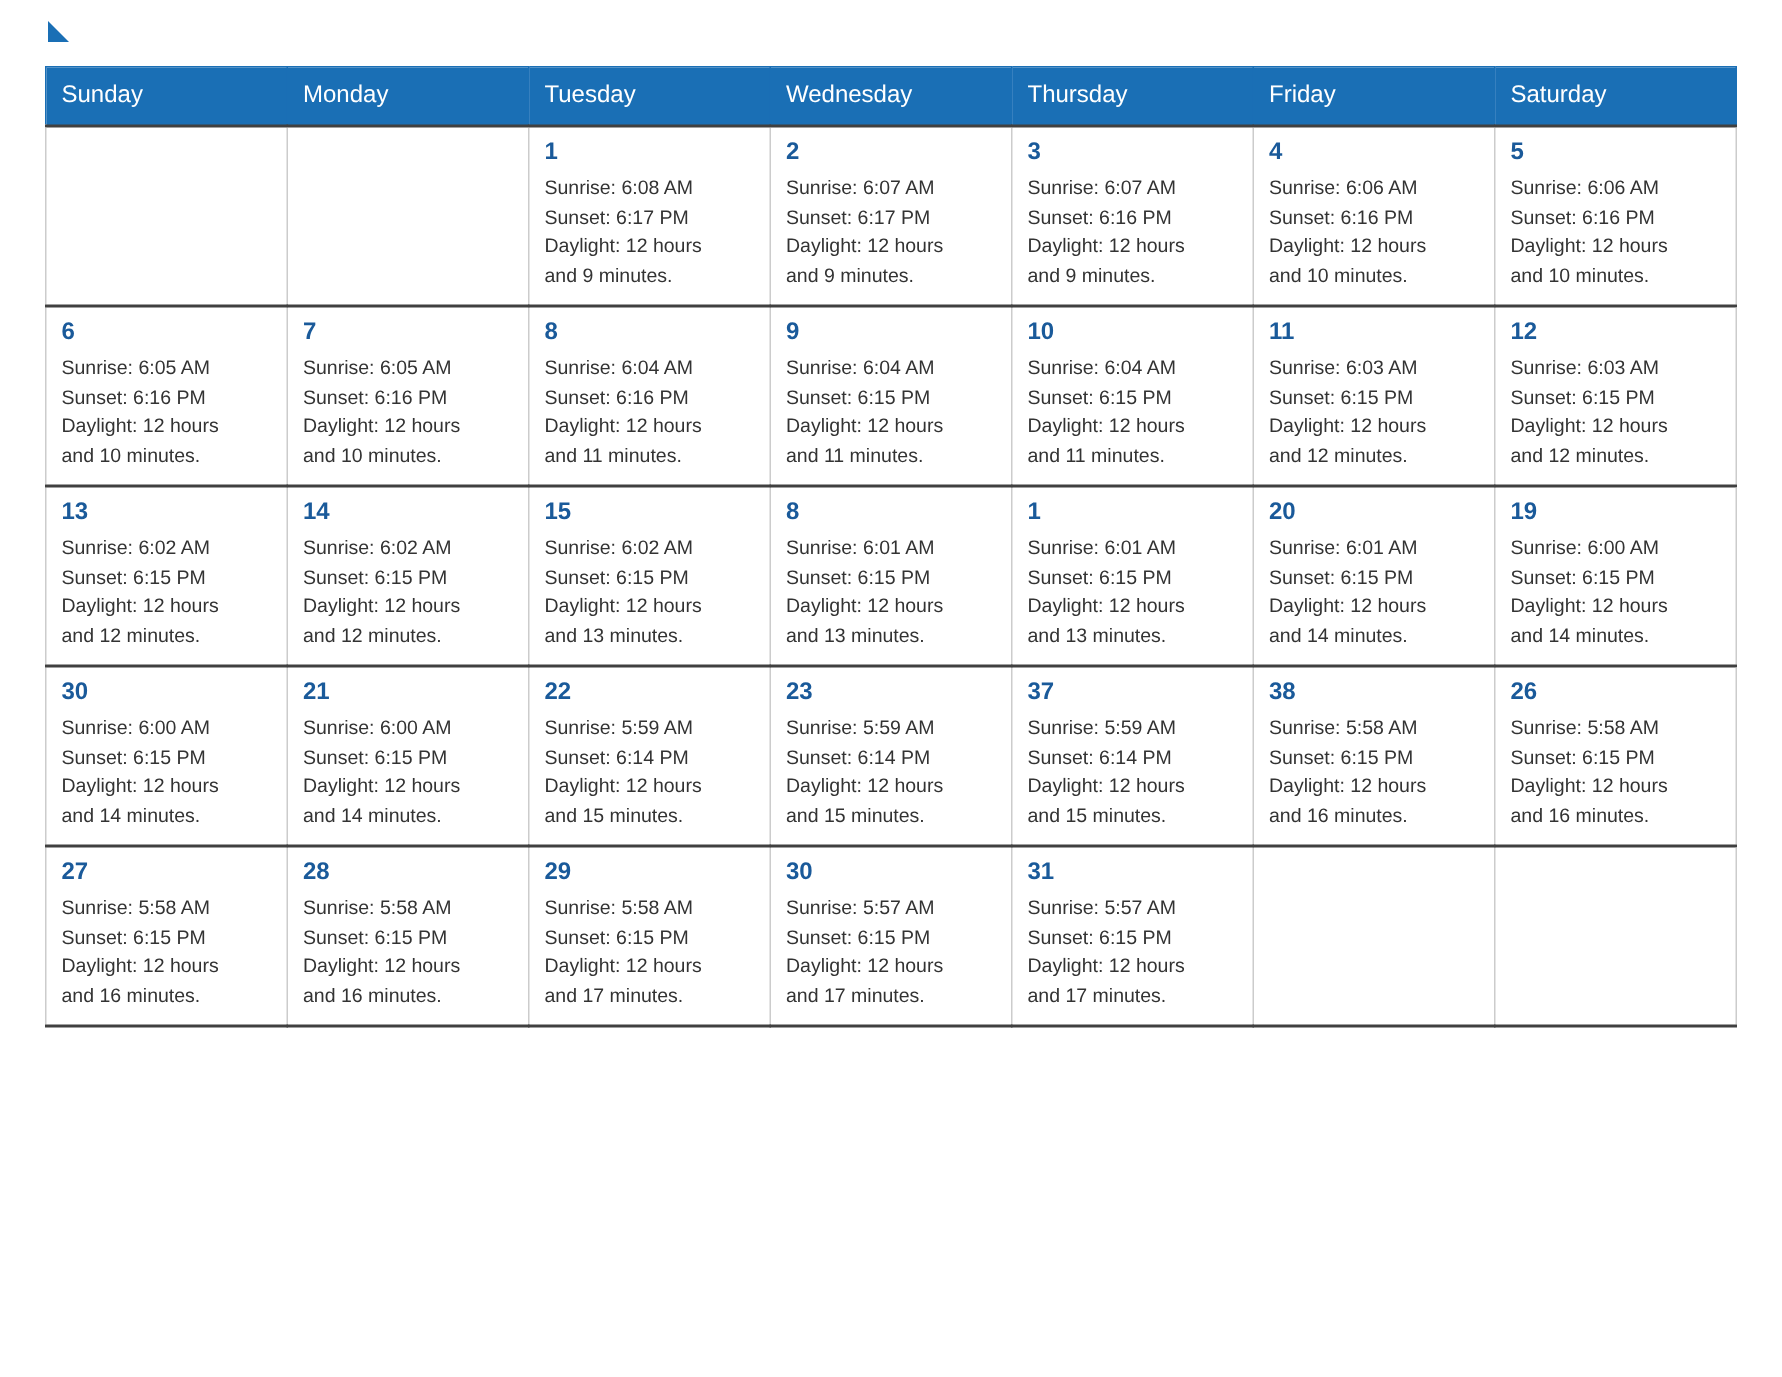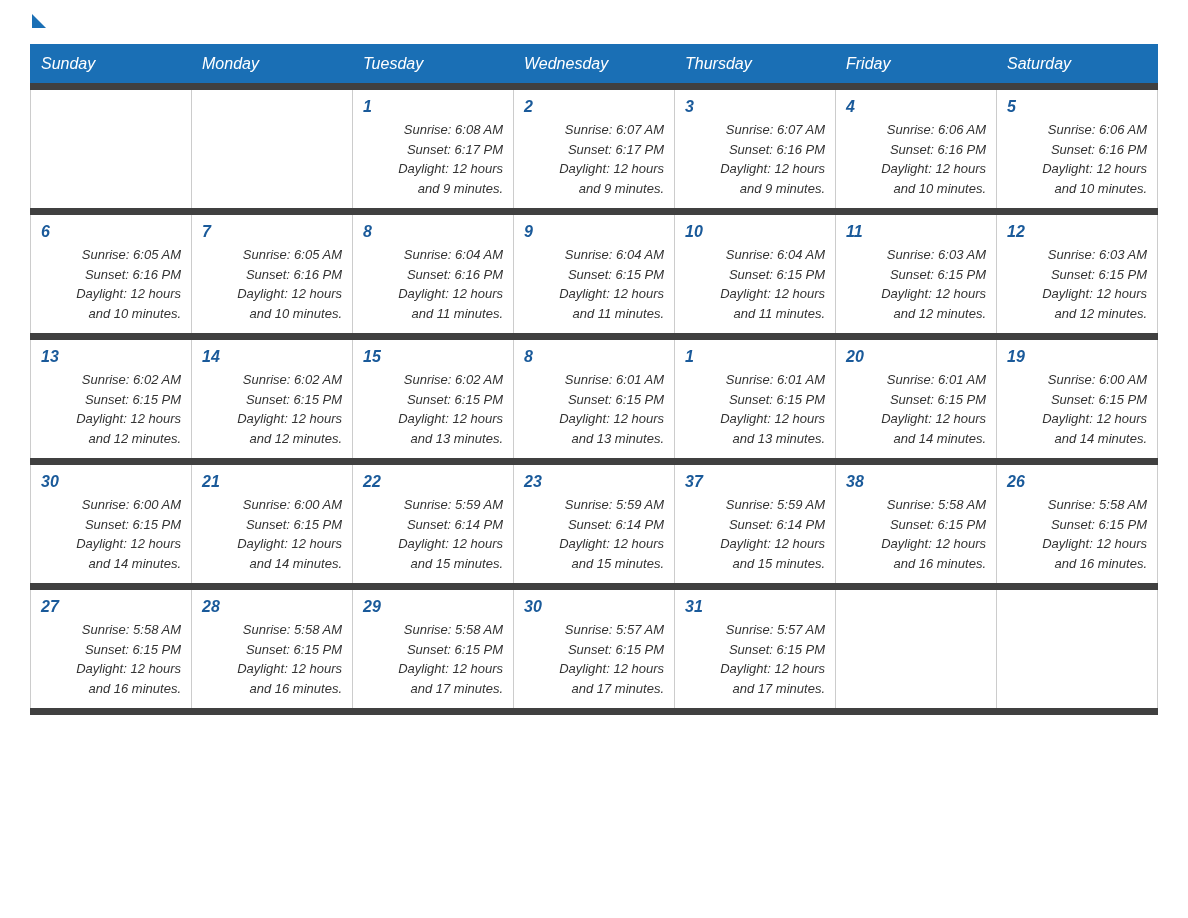--- a/index.html
+++ b/index.html
@@ -85,26 +85,25 @@
       font-size: 16px;
       font-weight: bold;
       color: #1a5a9a;
       display: block;
       margin-bottom: 4px;
     }
     .day-info {
       font-size: 13px;
       color: #333;
       line-height: 1.5;
-      text-align: right;
     }
     .empty-cell {
       background: #fff;
     }
-    tr { border-bottom: 7px solid #404040; font-style: italic; }
+    tr { border-bottom: 2px solid #404040; }
   </style>
 </head>
 <body>
 
 <div class="header">
   <div class="logo-area">
     <div class="logo-text">
       <span class="logo-general"></span>
       <div class="logo-triangle"></div>
     </div>

